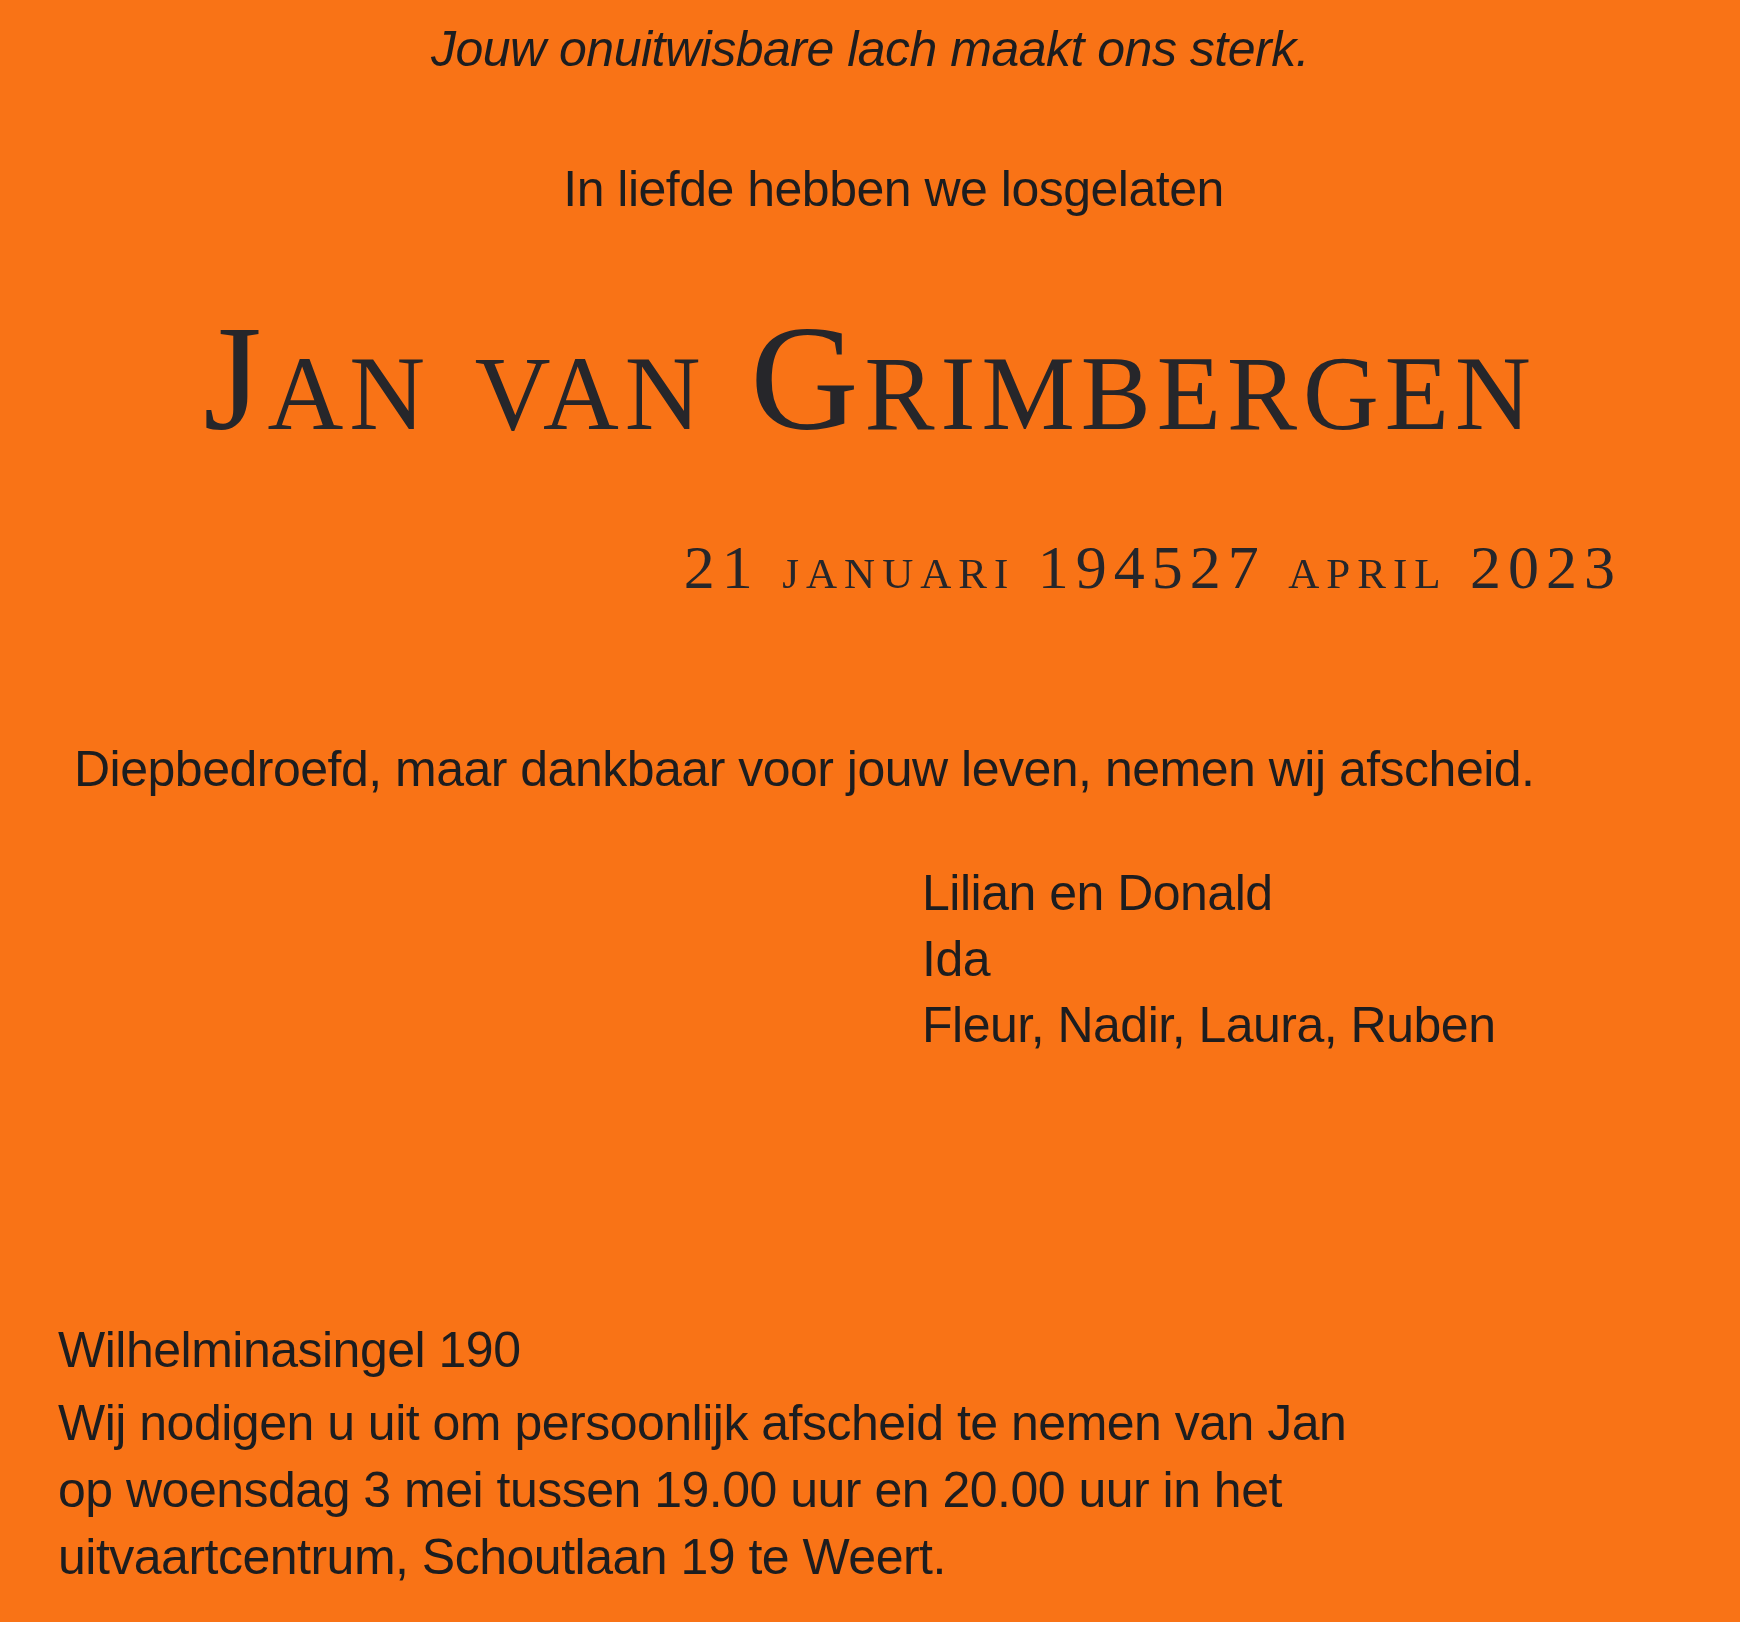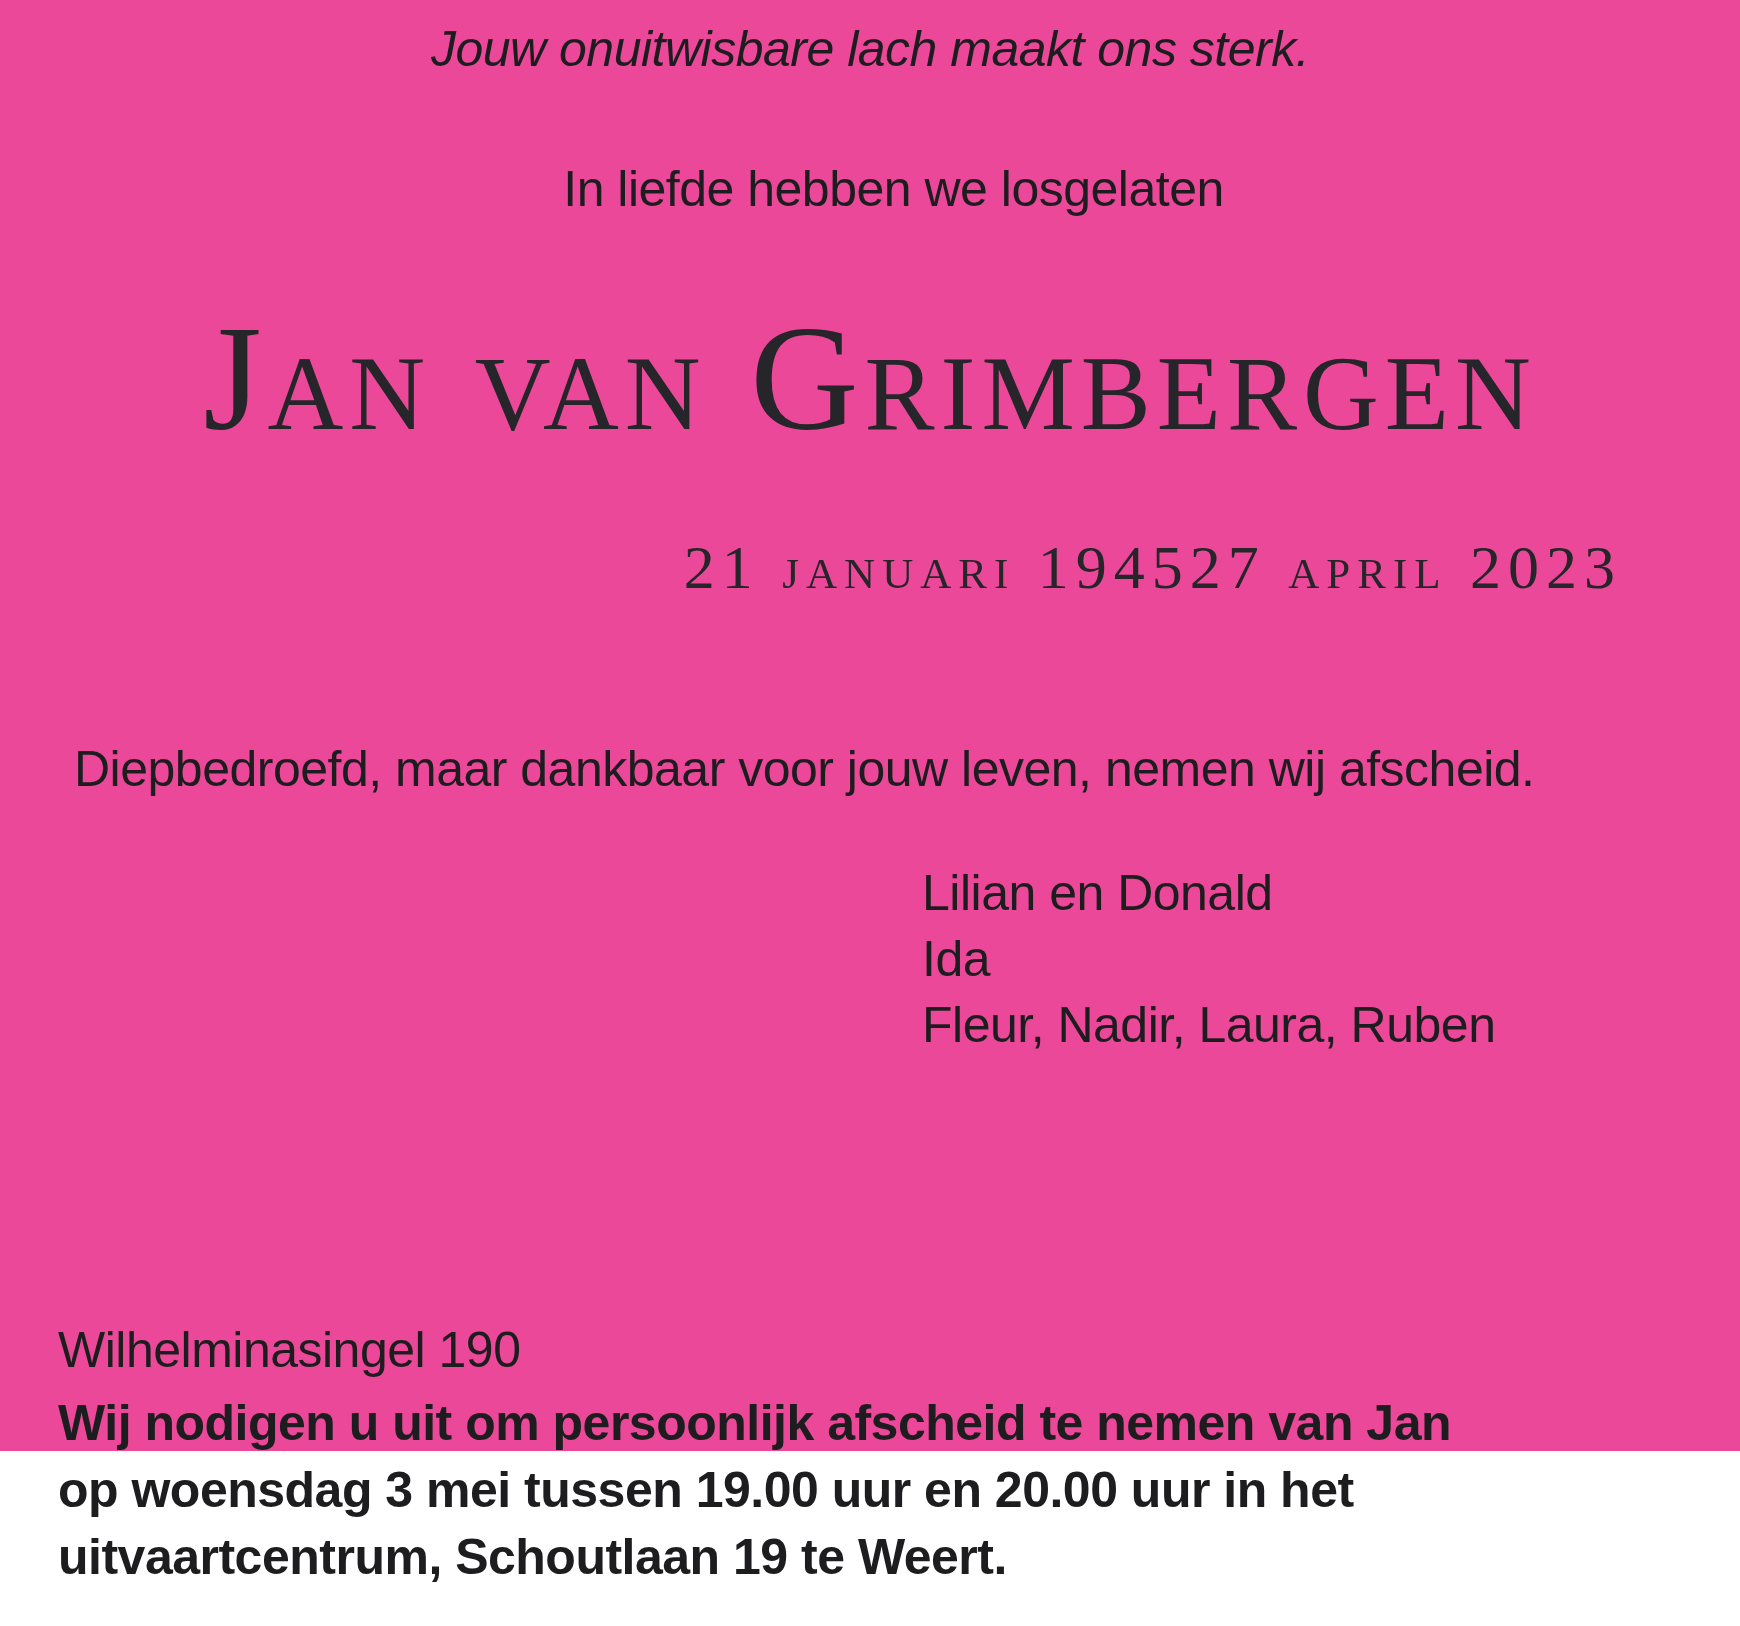--- a/index.html
+++ b/index.html
@@ -7,22 +7,22 @@
     width: 1740px;
     height: 1626px;
     background: #ffffff;
     font-family: "Liberation Sans", sans-serif;
     color: #1d1d1f;
     overflow: hidden;
   }
   .card {
     position: relative;
     width: 1740px;
-    height: 1451px;
-    background: #ec4899;
+    height: 1622px;
+    background: #f97316;
   }
   .quote {
     position: absolute;
     top: 20px; left: 0; right: 0;
     text-align: center;
     font-style: italic;
     font-size: 50px;
     letter-spacing: -0.5px;
   }
   .intro {
@@ -79,21 +79,20 @@
     letter-spacing: -0.5px;
     white-space: pre-wrap;
   }
   .invitation {
     position: absolute;
     top: 1390px; left: 58px; right: 20px;
     font-size: 50px;
     line-height: 67px;
     letter-spacing: -0.5px;
     white-space: nowrap;
-    font-weight: bold;
   }
 </style>
 </head>
 <body style="color: rgb(29, 29, 31);">
 
 <main class="card">
 
   <p class="quote">Jouw onuitwisbare lach maakt ons sterk.</p>
 
   <p class="intro">In liefde hebben we losgelaten</p>

